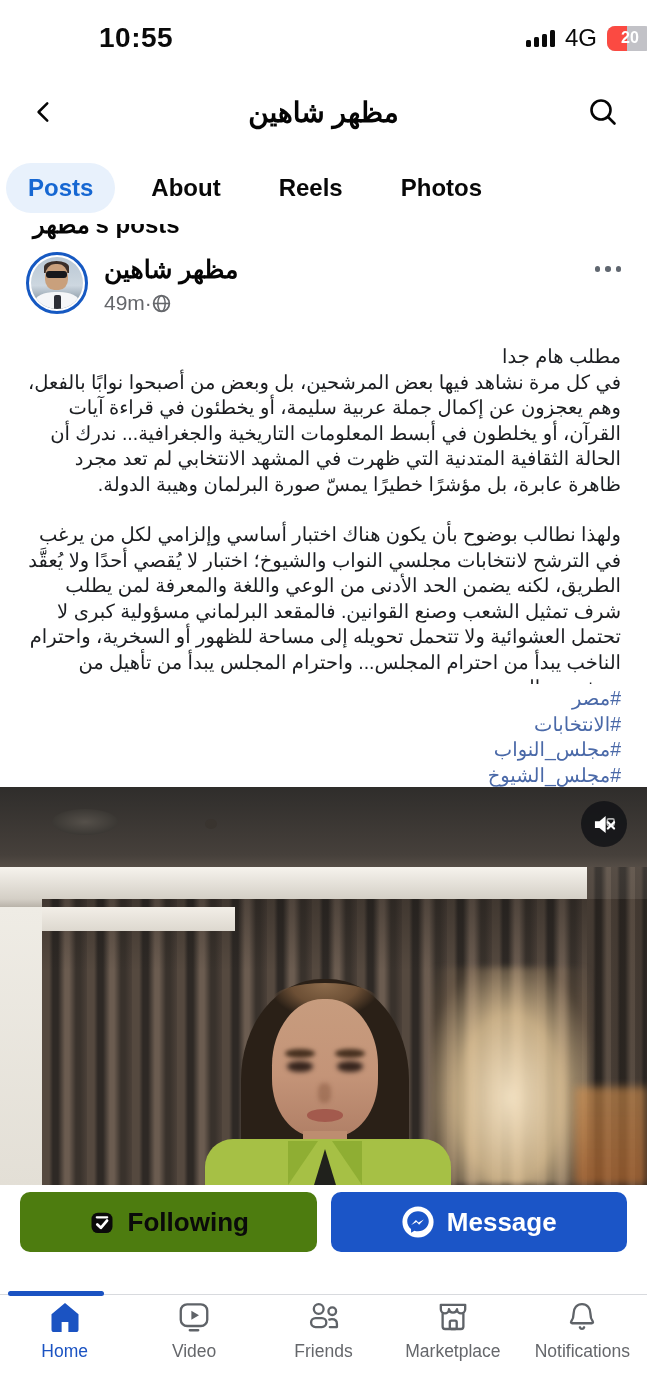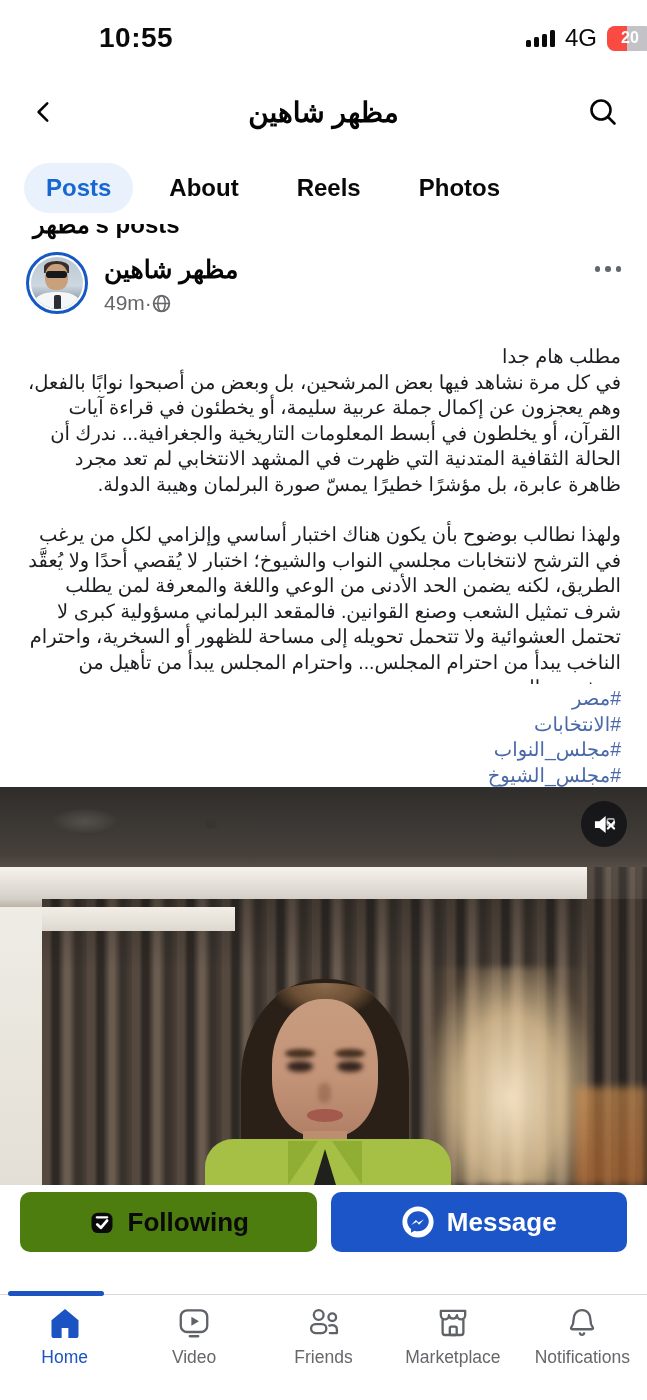--- a/index.html
+++ b/index.html
@@ -20,21 +20,21 @@
   .battery .fill { position:absolute; left:0; top:0; bottom:0; width:20px; background:#fb4a42; }
   .battery .pct { position:absolute; inset:0; display:flex; align-items:center; justify-content:center; color:#fff; font-size:16px; font-weight:bold; }
   .battery-nub { width:3px; height:10px; background:#c2c2c7; border-radius:0 2px 2px 0; margin-left:-8px; }
 
   
   .header { position:absolute; top:76px; left:0; width:647px; height:72px; display:flex; align-items:center; padding:0 26px; }
   .header .title { flex:1; text-align:center; font-size:28px; font-weight:bold; color:#050505; direction:rtl; }
   .icon-btn { width:36px; display:flex; align-items:center; justify-content:center; }
 
   
-  .tabs { position:absolute; top:158px; left:0; width:647px; height:60px; display:flex; align-items:center; gap:14px; padding:0 24px; }
+  .tabs { position:absolute; top:158px; left:0; width:647px; height:60px; display:flex; align-items:center; gap:14px; padding:0 6px; }
   .tab { font-size:24px; font-weight:600; color:#080808; padding:11px 22px; border-radius:999px; }
   .tab.active { color:#1667d2; background:#e8f1fc; }
 
   
   .clipped-label { position:absolute; top:224px; left:8px; width:522px; height:20px; overflow:hidden; }
   .clipped-label > div { direction:ltr; padding-left:25px; font-size:24px; font-weight:bold; color:#050505; transform:translateY(-13px); }
 
   
   .post-header { position:absolute; top:252px; left:0; width:647px; display:flex; padding:0 26px; }
   .avatar { width:62px; height:62px; border-radius:50%; border:3.5px solid #1659c2; padding:2px; flex:none; }
@@ -88,21 +88,21 @@
   .mute-btn { position:absolute; top:14px; right:20px; width:46px; height:46px; border-radius:50%; background:rgba(18,19,22,.85); display:flex; align-items:center; justify-content:center; }
 
   
   .actions { position:absolute; top:1192px; left:0; width:647px; display:flex; gap:14px; padding:0 20px; }
   .btn { flex:1; height:60px; border-radius:10px; display:flex; align-items:center; justify-content:center; gap:12px; font-size:26px; font-weight:bold; border:none; }
   .btn.following { background:#4d7c0f; color:#0a0a0a; }
   .btn.message { background:#1b55c7; color:#fff; }
 
   
   .nav-indicator { position:absolute; top:1291px; left:8px; width:96px; height:4.5px; border-radius:3px; background:#1b53c2; z-index:2; }
-  .bottom-nav { position:absolute; top:1294px; left:0; width:647px; height:106px; border-top:1px solid #d8dade; display:flex; padding-top:10px; background:#fff; }
+  .bottom-nav { position:absolute; top:1294px; left:0; width:647px; height:106px; border-top:1px solid #d8dade; display:flex; padding-top:4px; background:#fff; }
   .nav-item { flex:1; display:flex; flex-direction:column; align-items:center; gap:6px; }
   .nav-item .lbl { font-size:17.5px; color:#65676b; }
   .nav-item.active .lbl { color:#1b53c2; }
   .menu-avatar { position:relative; width:38px; height:38px; border-radius:50%; background:linear-gradient(135deg,#8a8d80 0%,#5c6153 45%,#3f4a3a 70%,#6b705f 100%); }
   .menu-avatar::before { content:""; position:absolute; left:17px; top:4px; width:9px; height:18px; background:#3f8a46; border-radius:40%; transform:rotate(14deg); }
   .menu-badge { position:absolute; right:-6px; bottom:-3px; width:20px; height:20px; border-radius:50%; background:#62656a; border:2.5px solid #fff; display:flex; align-items:center; justify-content:center; }
   .menu-badge i { display:block; width:10px; height:1.8px; background:#fff; box-shadow:0 -3.4px 0 #fff, 0 3.4px 0 #fff; }
 </style>
 </head>
 <body>

